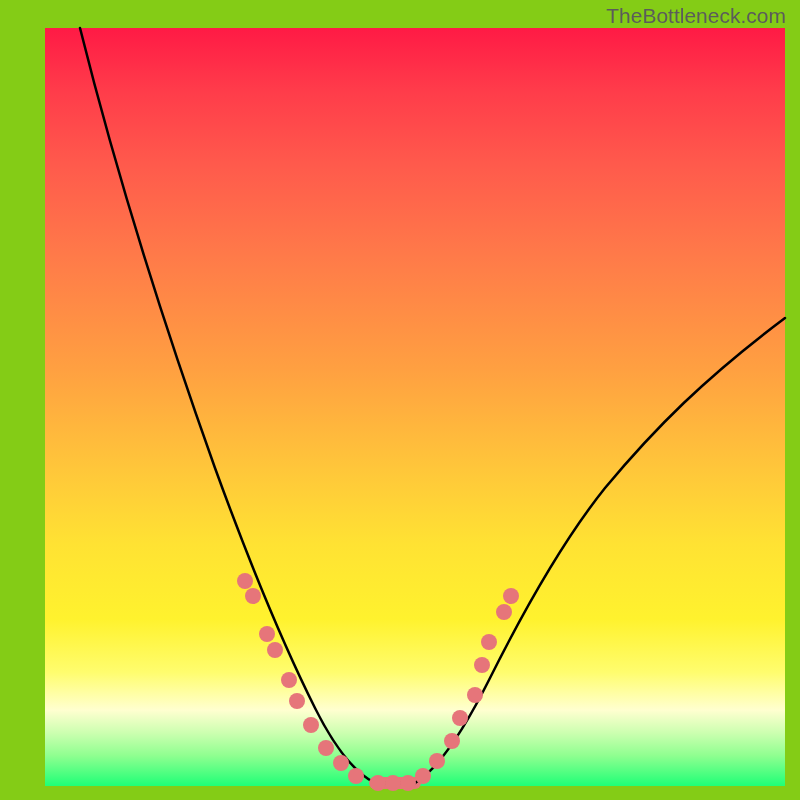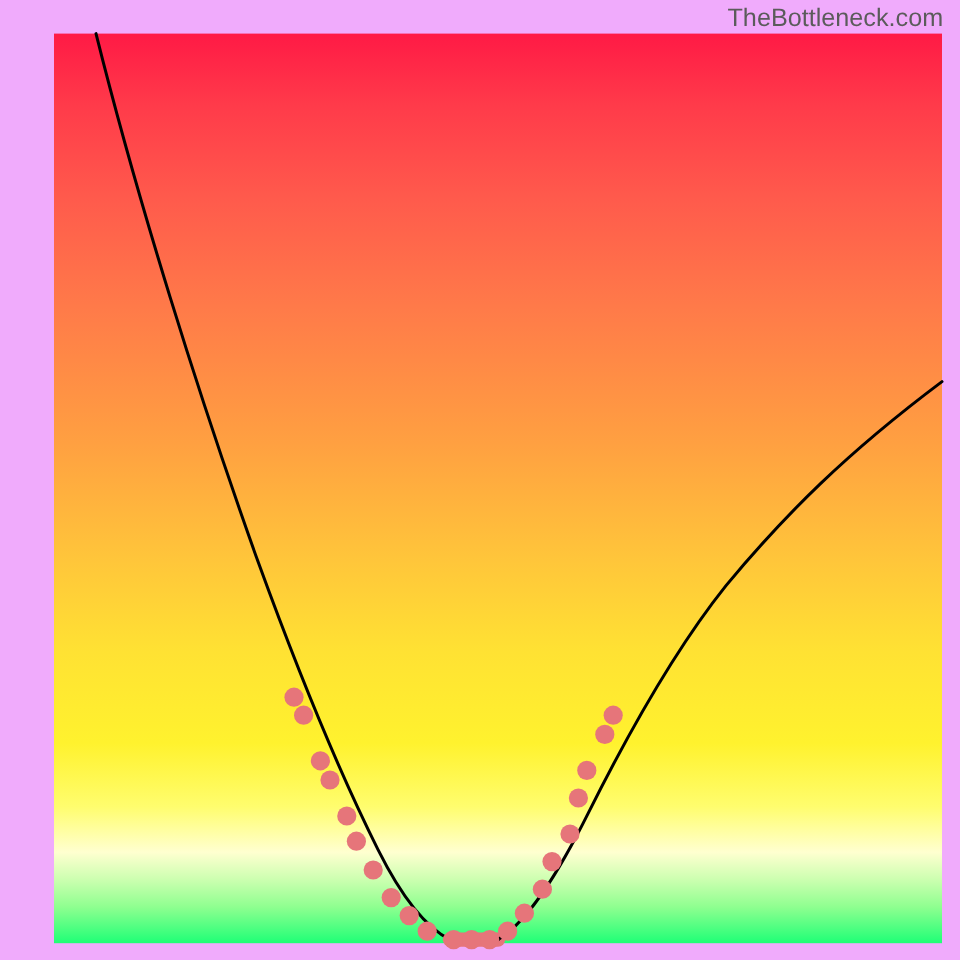--- a/index.html
+++ b/index.html
@@ -9,21 +9,21 @@
     height: 800px;
     background: #000000;
     overflow: hidden;
   }
   .frame {
     position: absolute;
     left: 0;
     top: 0;
     width: 800px;
     height: 800px;
-    background: #f0abfc;
+    background: #84cc16;
   }
   .plot-area {
     position: absolute;
     left: 45px;
     top: 28px;
     width: 740px;
     height: 758px;
     
     background: linear-gradient(to bottom,
       #ff1a45 0%,

